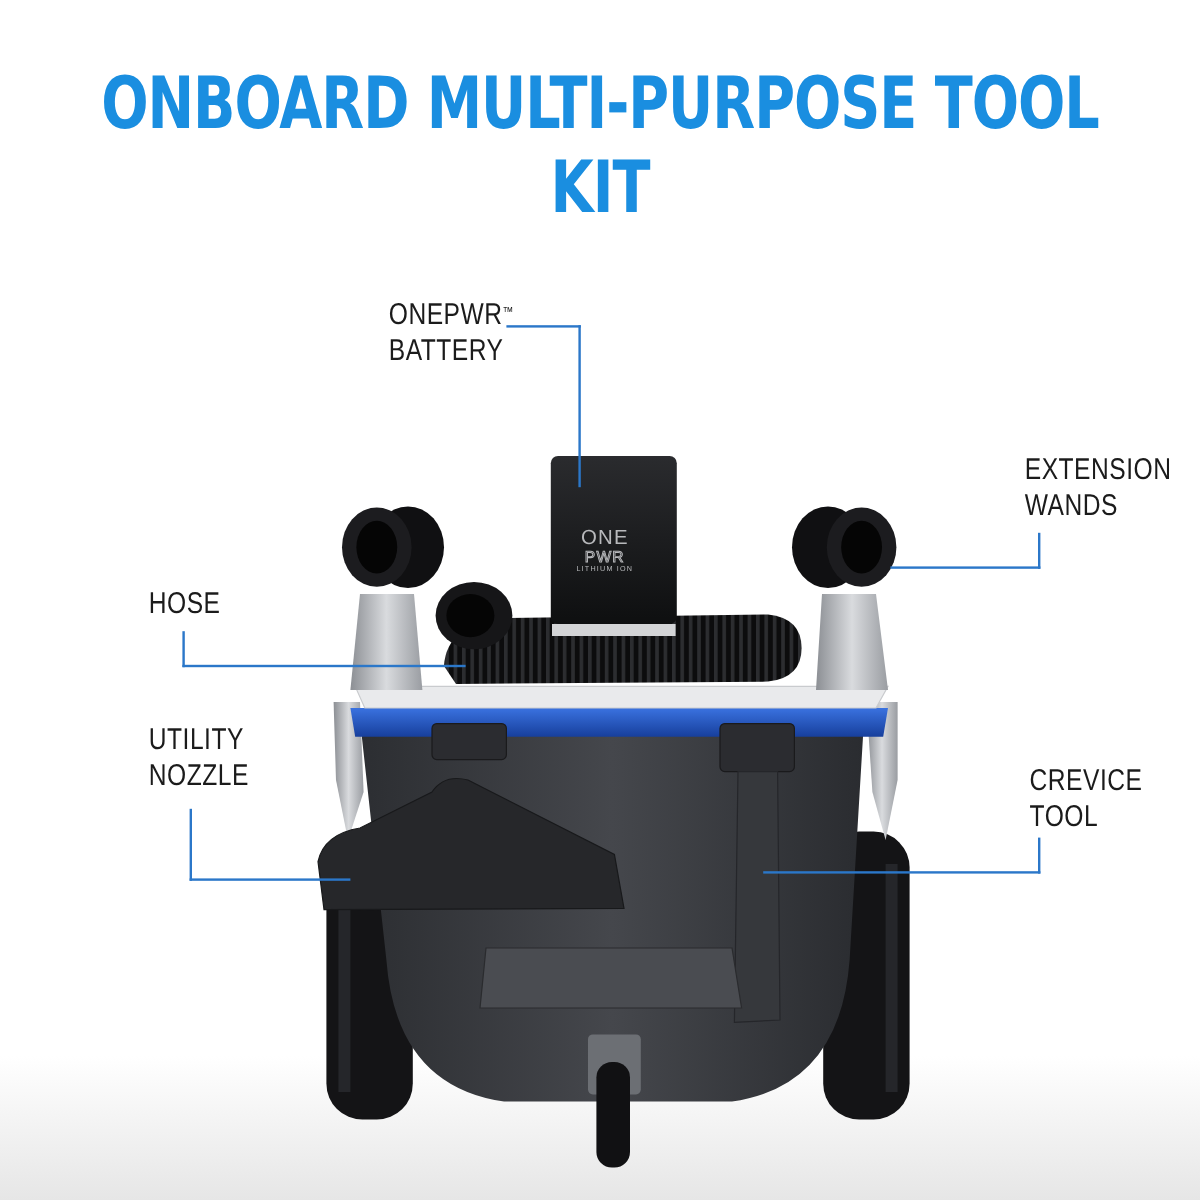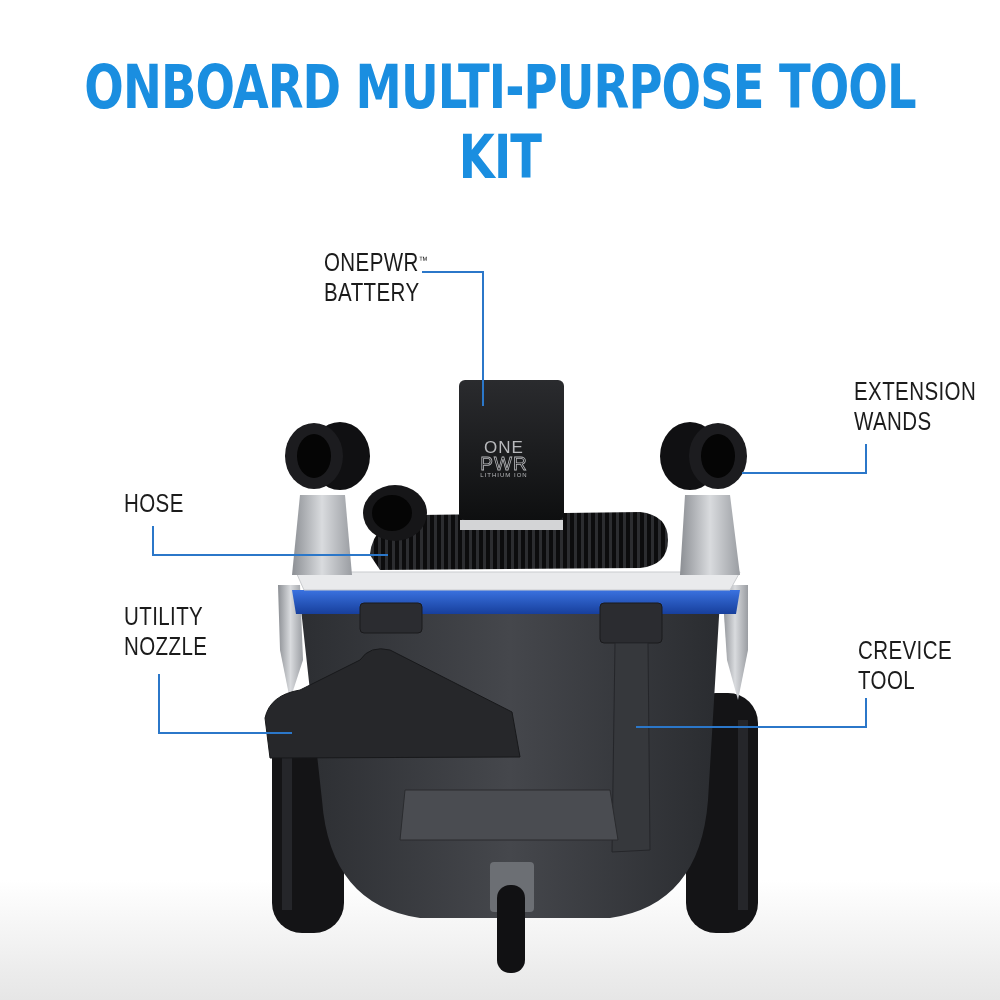--- a/index.html
+++ b/index.html
@@ -107,21 +107,21 @@
 
 <div class="label" style="left:324px;top:247px;">
   <span>ONEPWR</span><span class="tm">™</span><br>
   <span>BATTERY</span>
 </div>
 <div class="line" style="left:422px;top:271px;width:62px;height:2px;"></div>
 <div class="line" style="left:482px;top:271px;width:2px;height:135px;"></div>
 
 <div style="position:absolute;left:459px;top:440px;width:90px;text-align:center;color:#b8b9bc;font-family:'Liberation Sans',sans-serif;">
   <div style="font-size:17px;line-height:16px;letter-spacing:1px;">ONE</div>
-  <div style="font-size:19px;line-height:16px;letter-spacing:1px;color:transparent;-webkit-text-stroke:0.8px #b8b9bc;">PWR</div>
+  <div style="font-size:13px;line-height:16px;letter-spacing:1px;color:transparent;-webkit-text-stroke:0.8px #b8b9bc;">PWR</div>
   <div style="font-size:6px;letter-spacing:1px;">LITHIUM ION</div>
 </div>
 
 <div class="label" style="left:854px;top:376px;">
   <span>EXTENSION</span><br>
   <span>WANDS</span>
 </div>
 <div class="line" style="left:865px;top:444px;width:2px;height:30px;"></div>
 <div class="line" style="left:742px;top:472px;width:125px;height:2px;"></div>
 

